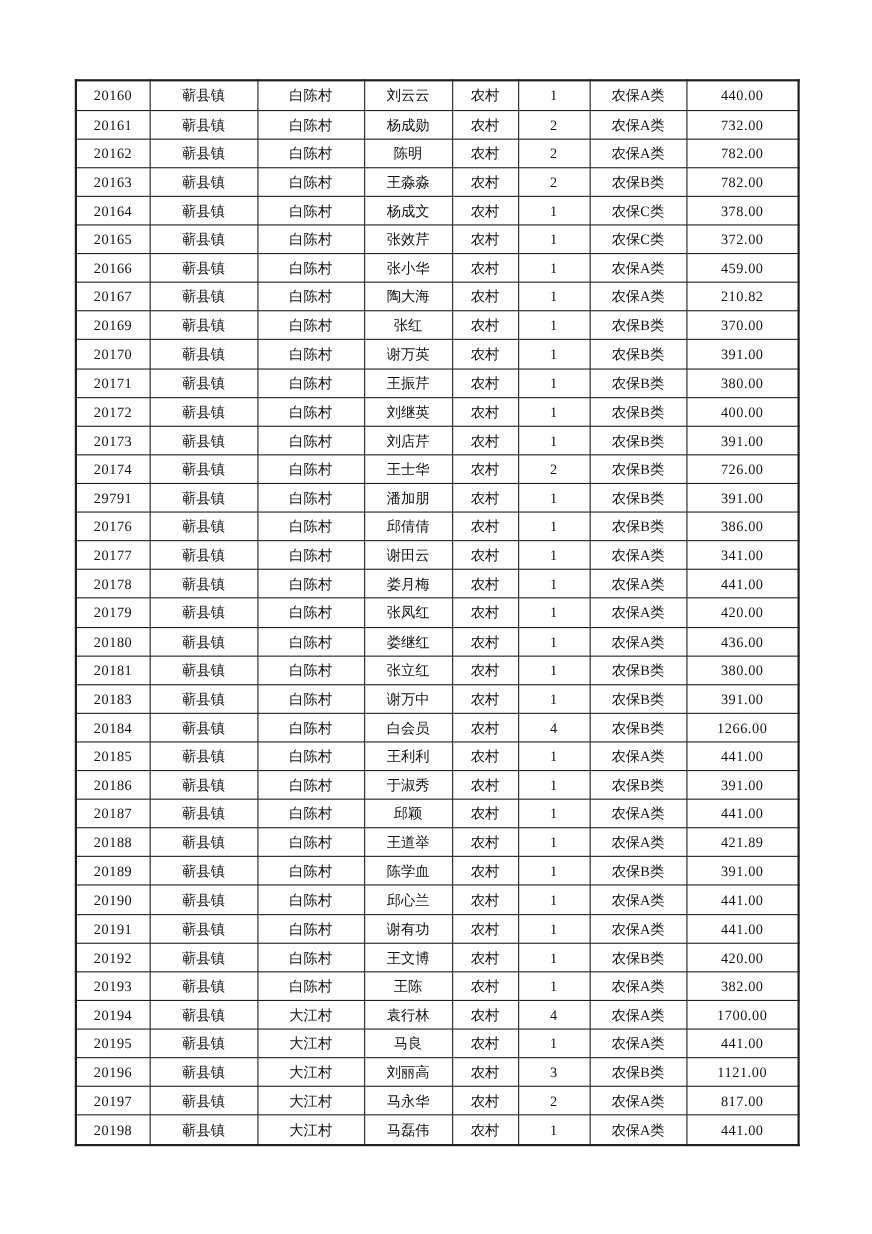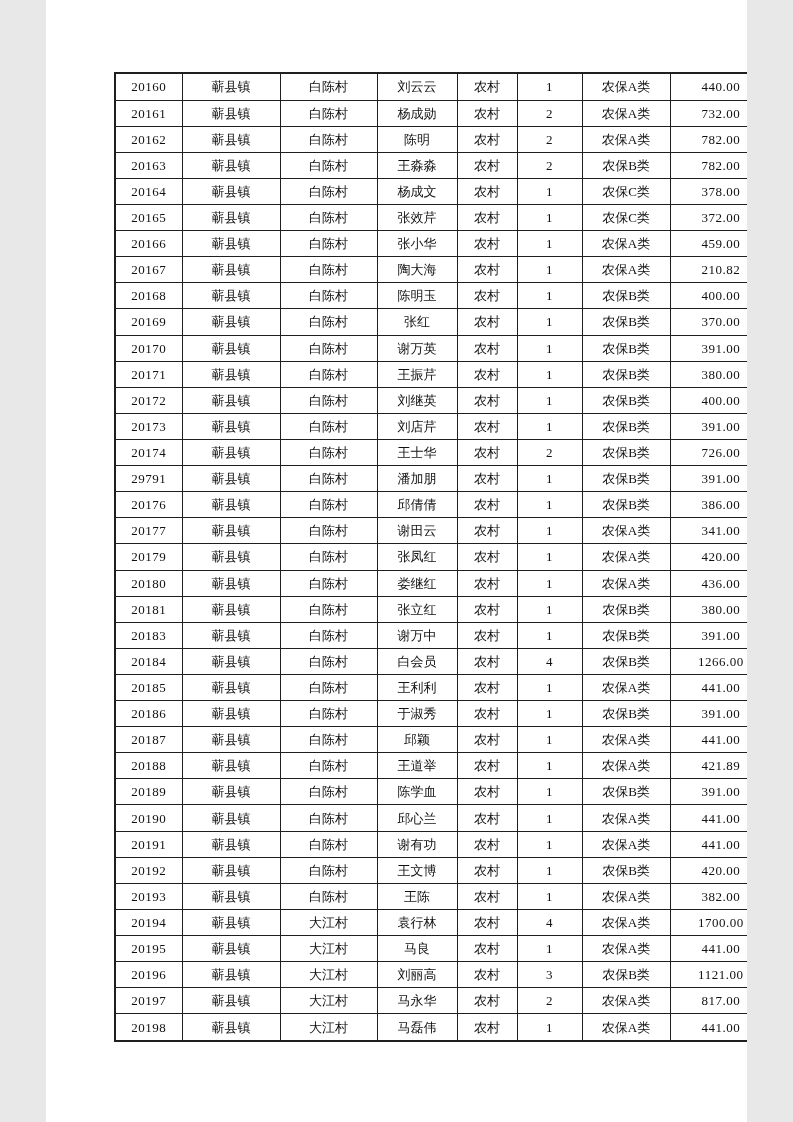--- a/index.html
+++ b/index.html
@@ -2,21 +2,21 @@
 <html><head>
 <meta charset="utf-8">
 <style>
   html, body {
     margin: 0;
     padding: 0;
     background: #e8e8e8;
   }
   .page {
     position: relative;
-    width: 701px;
+    width: 793px;
     height: 1122px;
     margin: 0 auto;
     background: #ffffff;
     overflow: hidden;
     font-family: "Liberation Serif", "DejaVu Serif", serif;
   }
   table.grid {
     position: absolute;
     left: 68px;
     top: 72px;
@@ -133,70 +133,60 @@
           <td class="num">20167</td>
           <td>蕲县镇</td>
           <td>白陈村</td>
           <td>陶大海</td>
           <td>农村</td>
           <td class="num">1</td>
           <td>农保A类</td>
           <td class="num">210.82</td>
         </tr>
         <tr>
-          <td class="num">20168</td>
-          <td>蕲县镇</td>
-          <td>白陈村</td>
-          <td>陈明玉</td>
+          <td class="num">20169</td>
+          <td>蕲县镇</td>
+          <td>白陈村</td>
+          <td>张红</td>
+          <td>农村</td>
+          <td class="num">1</td>
+          <td>农保B类</td>
+          <td class="num">370.00</td>
+        </tr>
+        <tr>
+          <td class="num">20170</td>
+          <td>蕲县镇</td>
+          <td>白陈村</td>
+          <td>谢万英</td>
+          <td>农村</td>
+          <td class="num">1</td>
+          <td>农保B类</td>
+          <td class="num">391.00</td>
+        </tr>
+        <tr>
+          <td class="num">20171</td>
+          <td>蕲县镇</td>
+          <td>白陈村</td>
+          <td>王振芹</td>
+          <td>农村</td>
+          <td class="num">1</td>
+          <td>农保B类</td>
+          <td class="num">380.00</td>
+        </tr>
+        <tr>
+          <td class="num">20172</td>
+          <td>蕲县镇</td>
+          <td>白陈村</td>
+          <td>刘继英</td>
           <td>农村</td>
           <td class="num">1</td>
           <td>农保B类</td>
           <td class="num">400.00</td>
         </tr>
         <tr>
-          <td class="num">20169</td>
-          <td>蕲县镇</td>
-          <td>白陈村</td>
-          <td>张红</td>
-          <td>农村</td>
-          <td class="num">1</td>
-          <td>农保B类</td>
-          <td class="num">370.00</td>
-        </tr>
-        <tr>
-          <td class="num">20170</td>
-          <td>蕲县镇</td>
-          <td>白陈村</td>
-          <td>谢万英</td>
-          <td>农村</td>
-          <td class="num">1</td>
-          <td>农保B类</td>
-          <td class="num">391.00</td>
-        </tr>
-        <tr>
-          <td class="num">20171</td>
-          <td>蕲县镇</td>
-          <td>白陈村</td>
-          <td>王振芹</td>
-          <td>农村</td>
-          <td class="num">1</td>
-          <td>农保B类</td>
-          <td class="num">380.00</td>
-        </tr>
-        <tr>
-          <td class="num">20172</td>
-          <td>蕲县镇</td>
-          <td>白陈村</td>
-          <td>刘继英</td>
-          <td>农村</td>
-          <td class="num">1</td>
-          <td>农保B类</td>
-          <td class="num">400.00</td>
-        </tr>
-        <tr>
           <td class="num">20173</td>
           <td>蕲县镇</td>
           <td>白陈村</td>
           <td>刘店芹</td>
           <td>农村</td>
           <td class="num">1</td>
           <td>农保B类</td>
           <td class="num">391.00</td>
         </tr>
         <tr>
@@ -231,20 +221,30 @@
         </tr>
         <tr>
           <td class="num">20177</td>
           <td>蕲县镇</td>
           <td>白陈村</td>
           <td>谢田云</td>
           <td>农村</td>
           <td class="num">1</td>
           <td>农保A类</td>
           <td class="num">341.00</td>
+        </tr>
+        <tr>
+          <td class="num">20178</td>
+          <td>蕲县镇</td>
+          <td>白陈村</td>
+          <td>娄月梅</td>
+          <td>农村</td>
+          <td class="num">1</td>
+          <td>农保A类</td>
+          <td class="num">441.00</td>
         </tr>
         <tr>
           <td class="num">20179</td>
           <td>蕲县镇</td>
           <td>白陈村</td>
           <td>张凤红</td>
           <td>农村</td>
           <td class="num">1</td>
           <td>农保A类</td>
           <td class="num">420.00</td>

